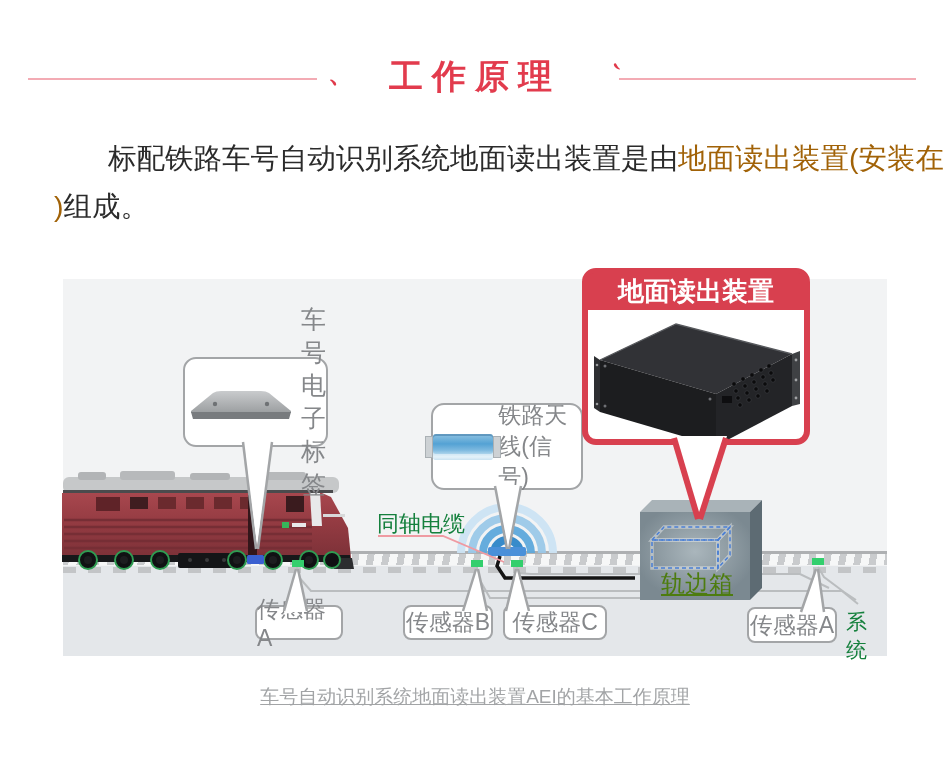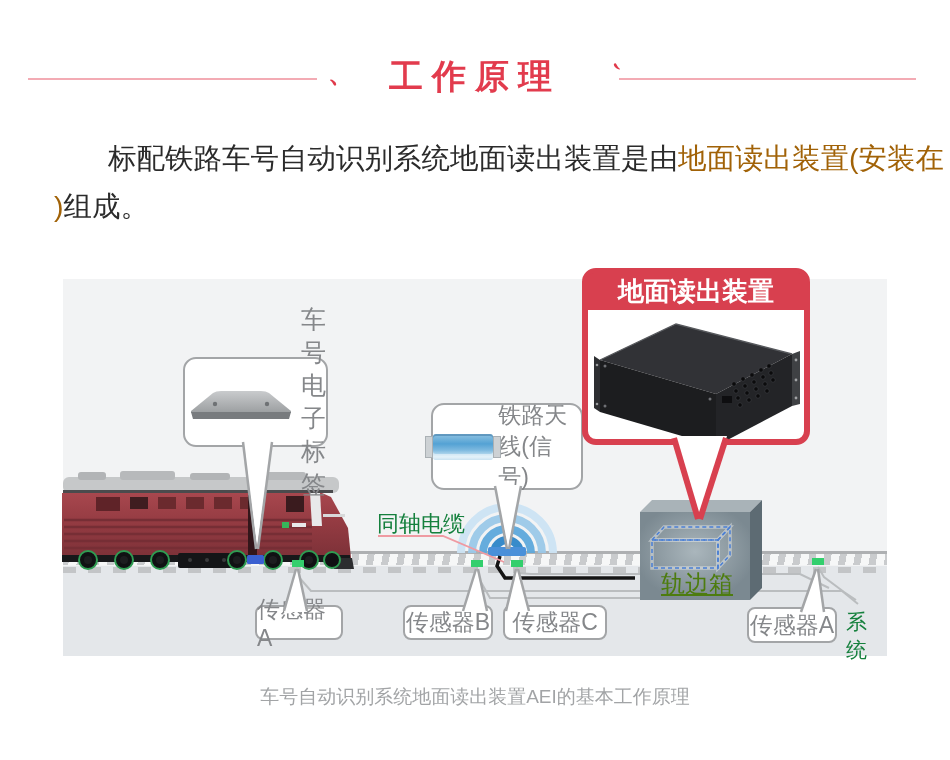--- a/index.html
+++ b/index.html
@@ -66,21 +66,21 @@
   .callout-body { display:flex; justify-content:center; }
 
   .antenna-bar { position:relative; width:112px; height:26px; border-radius:3px;
                  background:linear-gradient(180deg,#8fc3e2 0%,#54a2d4 38%,#7db9df 62%,#cfe8f5 88%,#9fcbe6 100%);
                  box-shadow:inset 0 -6px 0 rgba(255,255,255,.45), inset 0 2px 0 rgba(20,80,130,.35); }
   .antenna-bar .cap { position:absolute; top:2px; width:8px; height:22px; background:#cdd1d4;
                       border:1px solid #aab0b4; }
   .antenna-bar .cap.l { left:-8px; } .antenna-bar .cap.r { right:-8px; }
 
   .caption { position:absolute; left:0; top:684px; width:950px; text-align:center;
-             color:#a2a4a6; font-size:19px; }
+             color:#a2a4a6; font-size:19px;text-decoration:underline; }
 
   svg { position:absolute; overflow:visible; }
 </style>
 </head>
 <body>
 
 <div class="hline left"></div>
 <span class="tick l">、</span>
 <h1 class="page-title">工作原理</h1>
 <span class="tick r">、</span>

